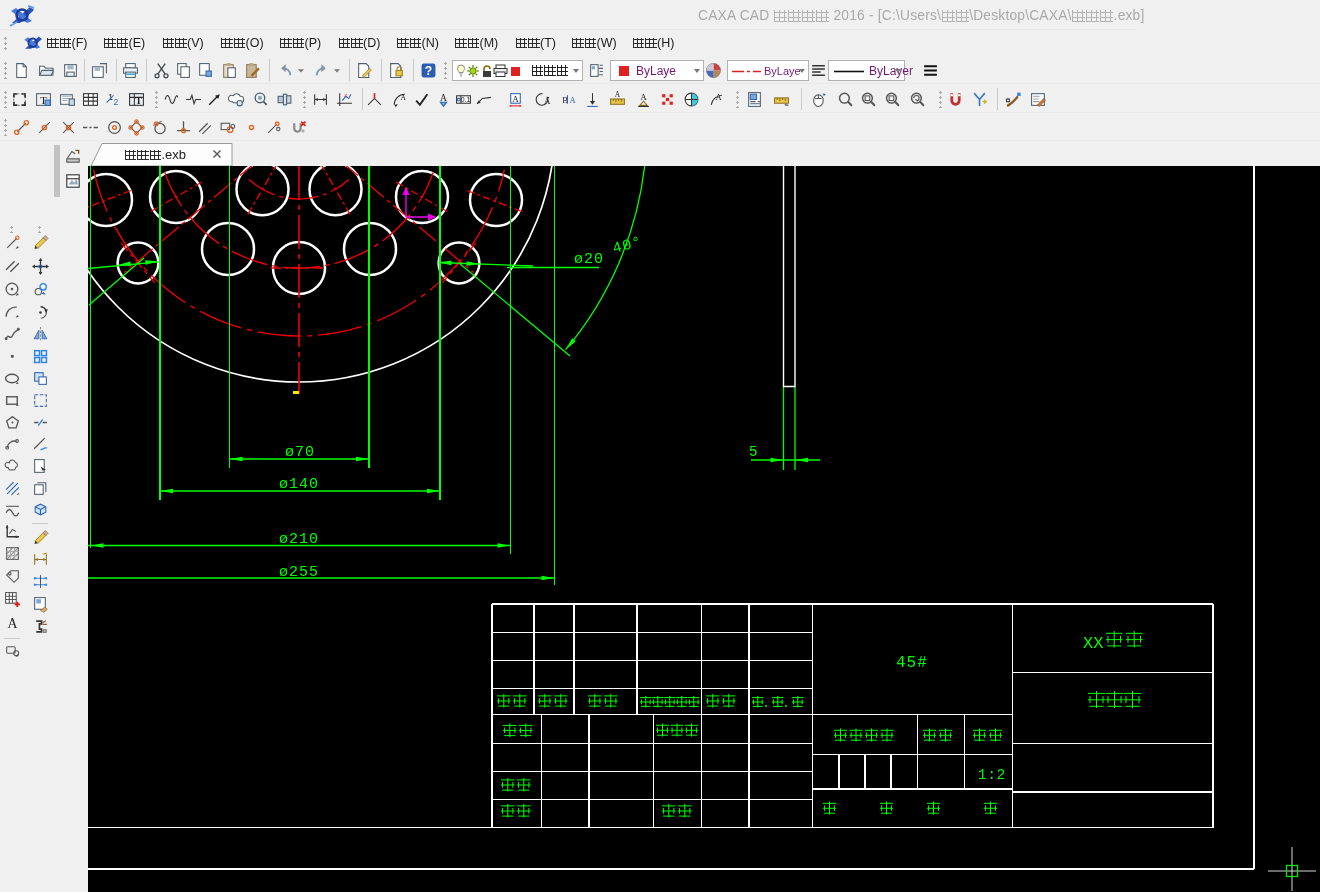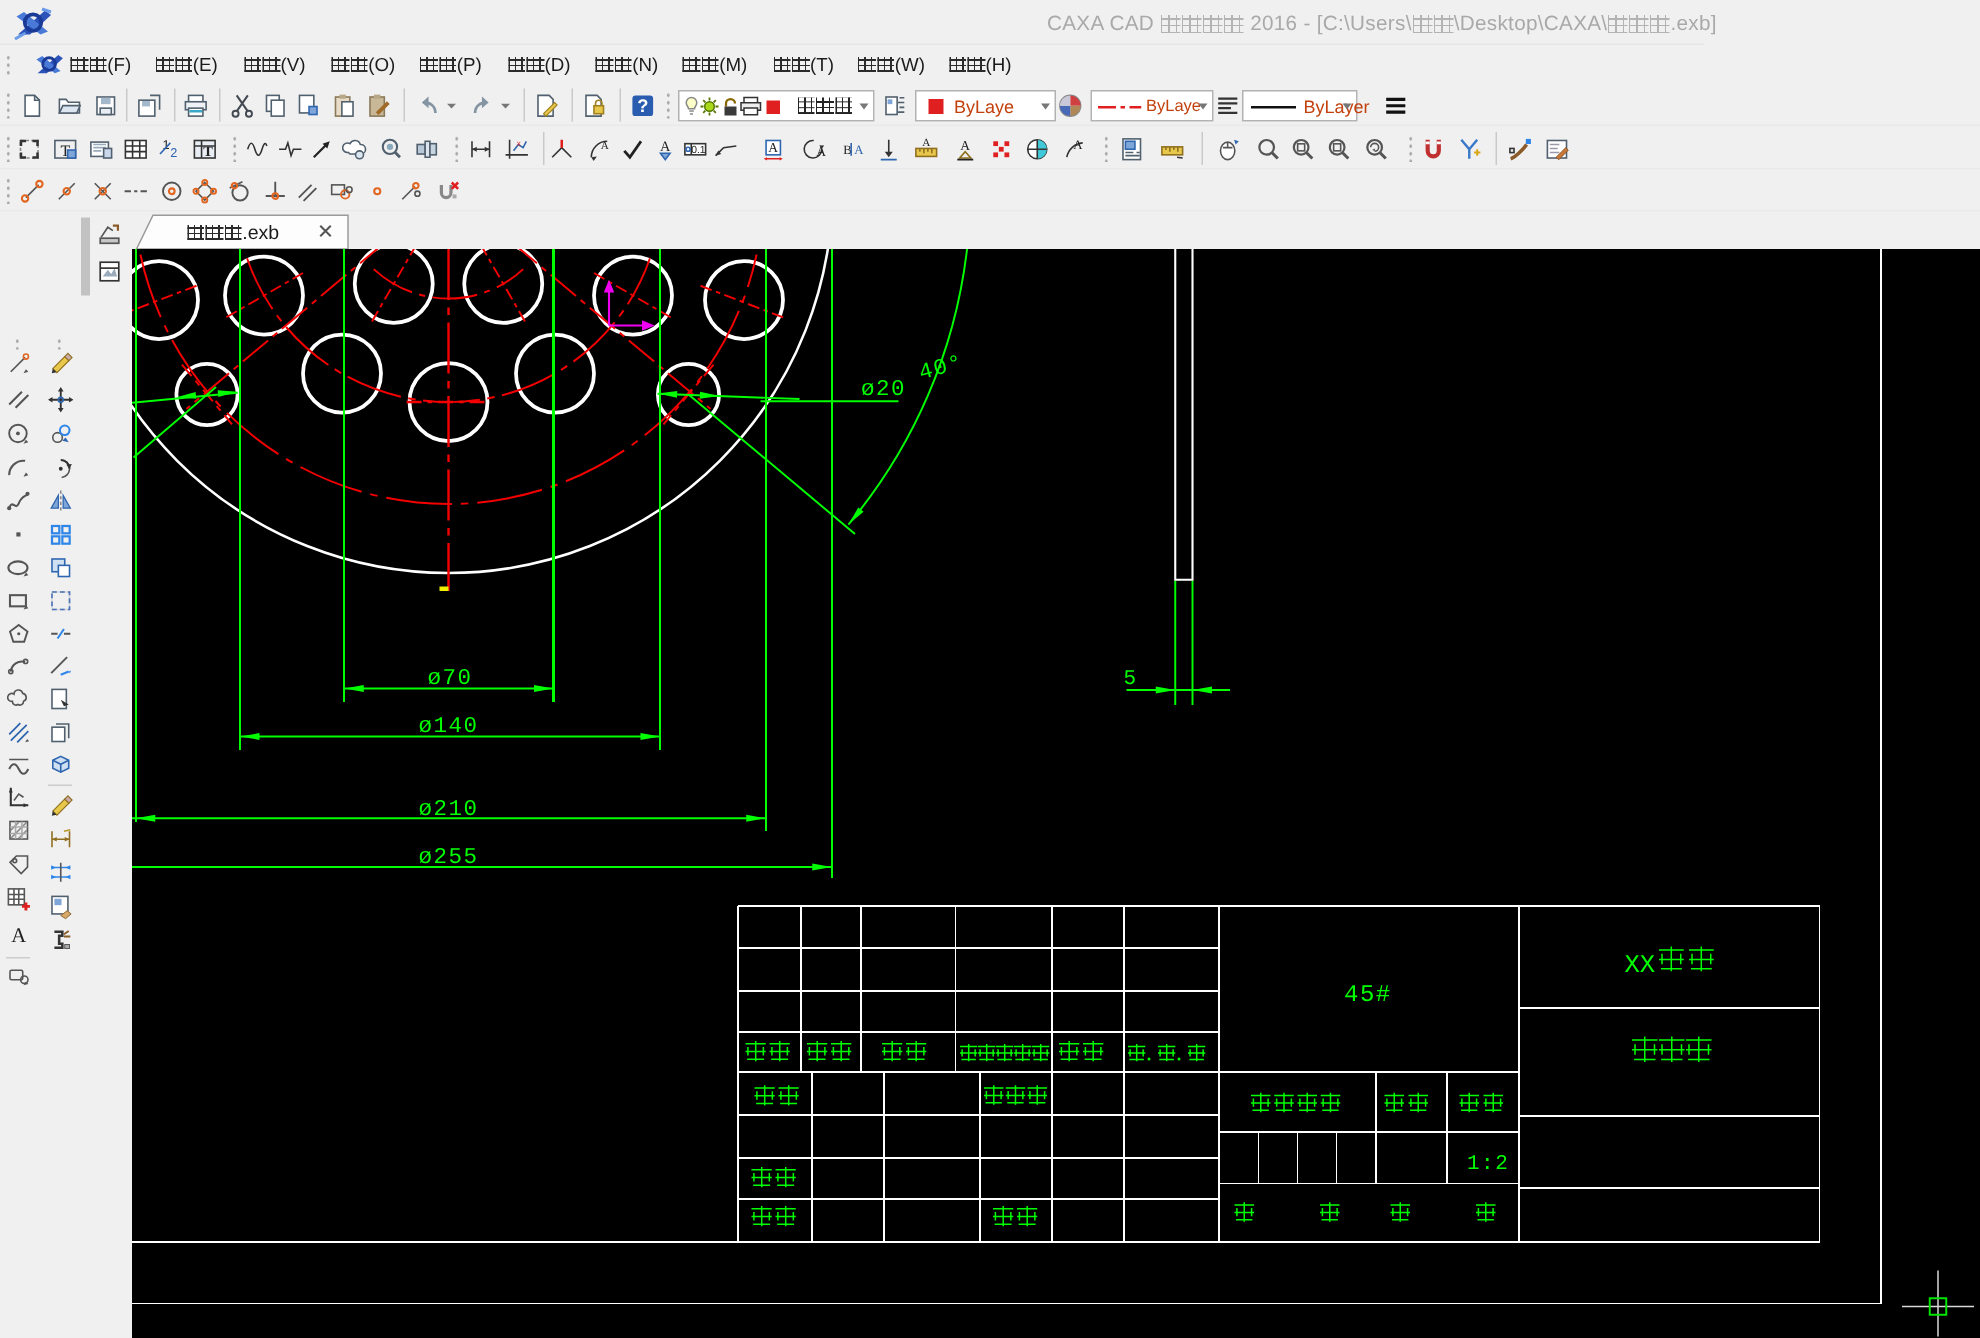--- a/index.html
+++ b/index.html
@@ -6,21 +6,21 @@
 #titlebar{position:absolute;left:0;top:0;width:1136px;height:30px;background:#f0f0f0;border-bottom:1px solid #e6e6e6}
 #ttext{position:absolute;left:698px;top:8px;font-size:13.8px;color:#a9a9a9;white-space:nowrap;letter-spacing:.2px}
 #menubar{position:absolute;left:0;top:30px;width:1320px;height:26px;background:#f0f0f0}
 .mi{position:absolute;top:6px;font-size:12.5px;color:#1b1b1b;white-space:nowrap}
 .row{position:absolute;left:0;width:1320px;background:#f0f0f0;border-bottom:1px solid #e9e9e9}
 .i{position:absolute}
 .vs{position:absolute;width:1px;background:#c9c9c9}
 .dots{position:absolute;width:3px;background:radial-gradient(circle,#a8a8a8 34%,transparent 40%) 0 0/3px 5px}
 .cj{display:inline-block;width:11.5px;height:10.5px;margin:0 .5px;vertical-align:-1px;background:repeating-linear-gradient(0deg,currentColor 0 1px,transparent 1px 3.8px),repeating-linear-gradient(90deg,currentColor 0 1px,transparent 1px 4.2px);opacity:.92}
 .cjt{display:inline-block;width:13px;height:12px;margin:0 .5px;vertical-align:-1.5px;background:repeating-linear-gradient(0deg,currentColor 0 1px,transparent 1px 4.5px),repeating-linear-gradient(90deg,currentColor 0 1px,transparent 1px 5px);opacity:.85}
-.combo{position:absolute;height:21px;background:#fff;border:1px solid #b2b2b2;font-size:12px;color:#c2410c}
+.combo{position:absolute;height:21px;background:#fff;border:1px solid #b2b2b2;font-size:12px;color:#701a75}
 .ca{position:absolute;right:3px;top:8px;width:0;height:0;border-left:3.5px solid transparent;border-right:3.5px solid transparent;border-top:4px solid #777}
 #tabrow{position:absolute;left:88px;top:141px;width:1232px;height:25px;background:#f0f0f0}
 #leftpanel{position:absolute;left:0;top:141px;width:88px;height:751px;background:#f0f0f0}
 #canvas{position:absolute;left:88px;top:166px;width:1232px;height:726px;background:#000}
 </style></head><body>
 <div id="titlebar">
     <svg class="i" style="left:8px;top:3px;width:30px;height:26px" viewBox="0 0 30 26">
       <path d="M4 20L22 4l4 3-14 13z" fill="#2a52b8"></path>
       <path d="M3 8l16 12 5-2L8 5z" fill="#4a7ad8"></path>
       <circle cx="14" cy="12" r="5.5" fill="none" stroke="#1a3a98" stroke-width="2.5"></circle>

